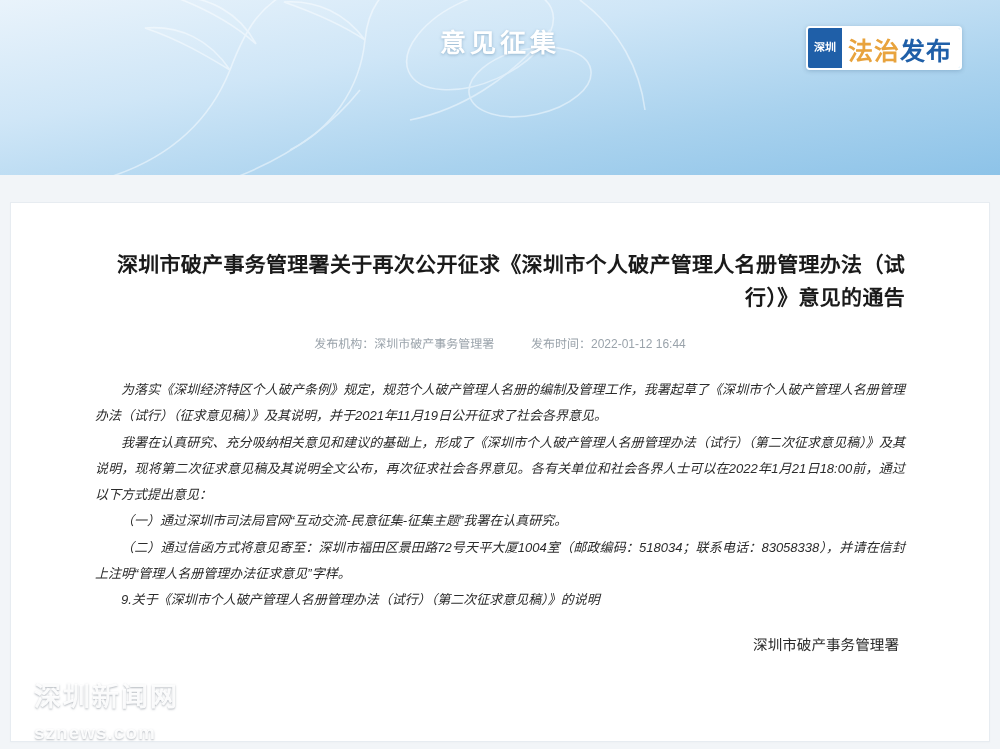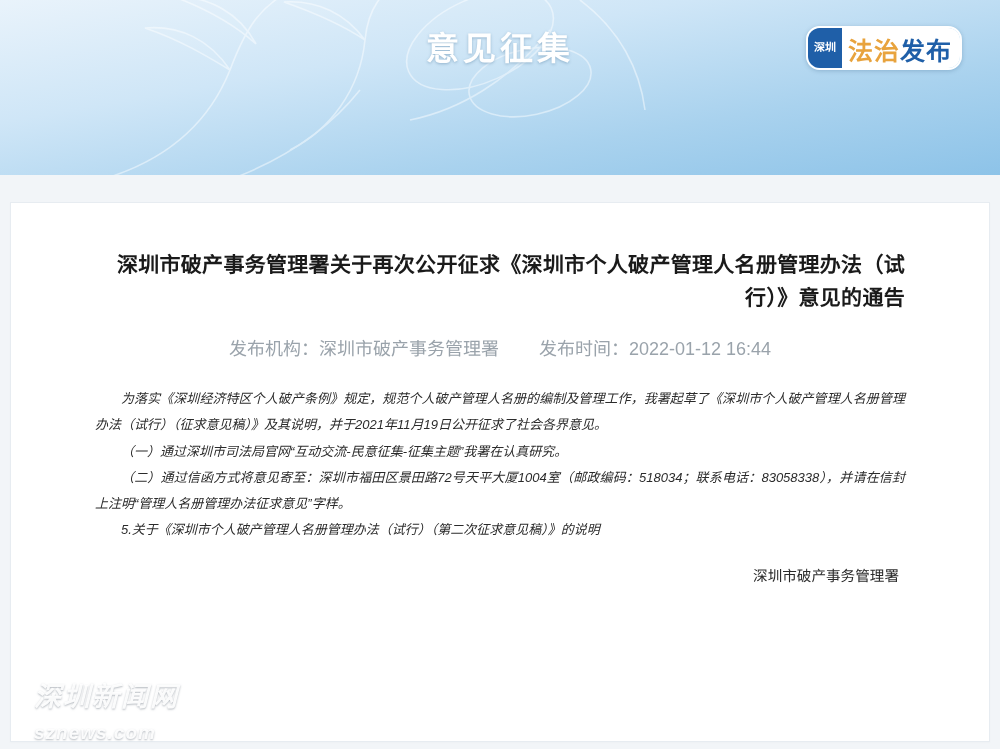--- a/index.html
+++ b/index.html
@@ -27,35 +27,35 @@
     height: 230px;
     opacity: .55;
     pointer-events: none;
   }
   .banner-deco svg { display: block; }
   .banner-title {
     position: absolute;
     left: 0; right: 0;
     top: 22px;
     text-align: center;
-    font-size: 33px;
+    font-size: 26px;
     font-weight: bold;
     color: #ffffff;
     letter-spacing: 4px;
     text-shadow: 0 1px 3px rgba(40,90,130,.35);
   }
   .logo {
     position: absolute;
     right: 38px;
     top: 26px;
     display: flex;
     align-items: stretch;
     height: 44px;
     border: 2px solid #ffffff;
-    border-radius: 14px;
+    border-radius: 4px;
     overflow: hidden;
     box-shadow: 0 1px 4px rgba(30,70,110,.25);
   }
   .logo-mark {
     background: #1f5fa8;
     color: #ffffff;
     font-size: 11px;
     line-height: 1.05;
     padding: 5px 4px;
     width: 34px;
@@ -103,21 +103,21 @@
     font-size: 21px;
     font-weight: bold;
     color: #1a1a1a;
     line-height: 1.55;
     text-align: right;
     letter-spacing: .3px;
   }
   .meta {
     margin-top: 20px;
     text-align: center;
-    font-size: 18px;
+    font-size: 12px;
     color: #9aa3ab;
   }
   .meta .meta-item { display: inline-block; }
   .meta .meta-gap { display: inline-block; width: 30px; }
   .meta .meta-val { color: #9aa3ab; }
 
   .content {
     margin-top: 26px;
     font-size: 13px;
     color: #2b2b2b;
@@ -140,21 +140,20 @@
   
   .watermark {
     position: absolute;
     left: 34px;
     bottom: 6px;
     color: rgba(255,255,255,.92);
     text-shadow: 0 1px 2px rgba(120,130,140,.55);
     font-weight: bold;
     line-height: 1.05;
     pointer-events: none;
-    font-style: italic;
   }
   .watermark .wm-cn { font-size: 27px; letter-spacing: 2px; }
   .watermark .wm-en { font-size: 19px; letter-spacing: 1px; margin-top: 12px; }
 </style>
 </head>
 <body>
 
 <div class="banner">
 
   <div class="banner-deco">
@@ -197,23 +196,24 @@
           <span>发布机构：</span><span class="meta-val">深圳市破产事务管理署</span>
         </span>
         <span class="meta-gap"></span>
         <span class="meta-item">
           <span>发布时间：</span><span class="meta-val">2022-01-12 16:44</span>
         </span>
       </div>
 
       <div class="content">
         <p>为落实《深圳经济特区个人破产条例》规定，规范个人破产管理人名册的编制及管理工作，我署起草了《深圳市个人破产管理人名册管理办法（试行）（征求意见稿）》及其说明，并于2021年11月19日公开征求了社会各界意见。</p>
+        <p>我署在认真研究、充分吸纳相关意见和建议的基础上，形成了《深圳市个人破产管理人名册管理办法（试行）（第二次征求意见稿）》及其说明，现将第二次征求意见稿及其说明全文公布，再次征求社会各界意见。各有关单位和社会各界人士可以在2022年1月21日18:00前，通过以下方式提出意见：</p>
         <p>（一）通过深圳市司法局官网“互动交流-民意征集-征集主题”我署在认真研究。</p>
         <p>（二）通过信函方式将意见寄至：深圳市福田区景田路72号天平大厦1004室（邮政编码：518034；联系电话：83058338），并请在信封上注明“管理人名册管理办法征求意见”字样。</p>
-        <p class="indent1">5.关于《深圳市个人破产管理人名册管理办法（试行）（第二次征求意见稿）》的说明</p>
+        <p class="indent1">9.关于《深圳市个人破产管理人名册管理办法（试行）（第二次征求意见稿）》的说明</p>
       </div>
 
       <div class="signature">
         <div>深圳市破产事务管理署</div>
 
       </div>
 
     </div>
   </div>
 

